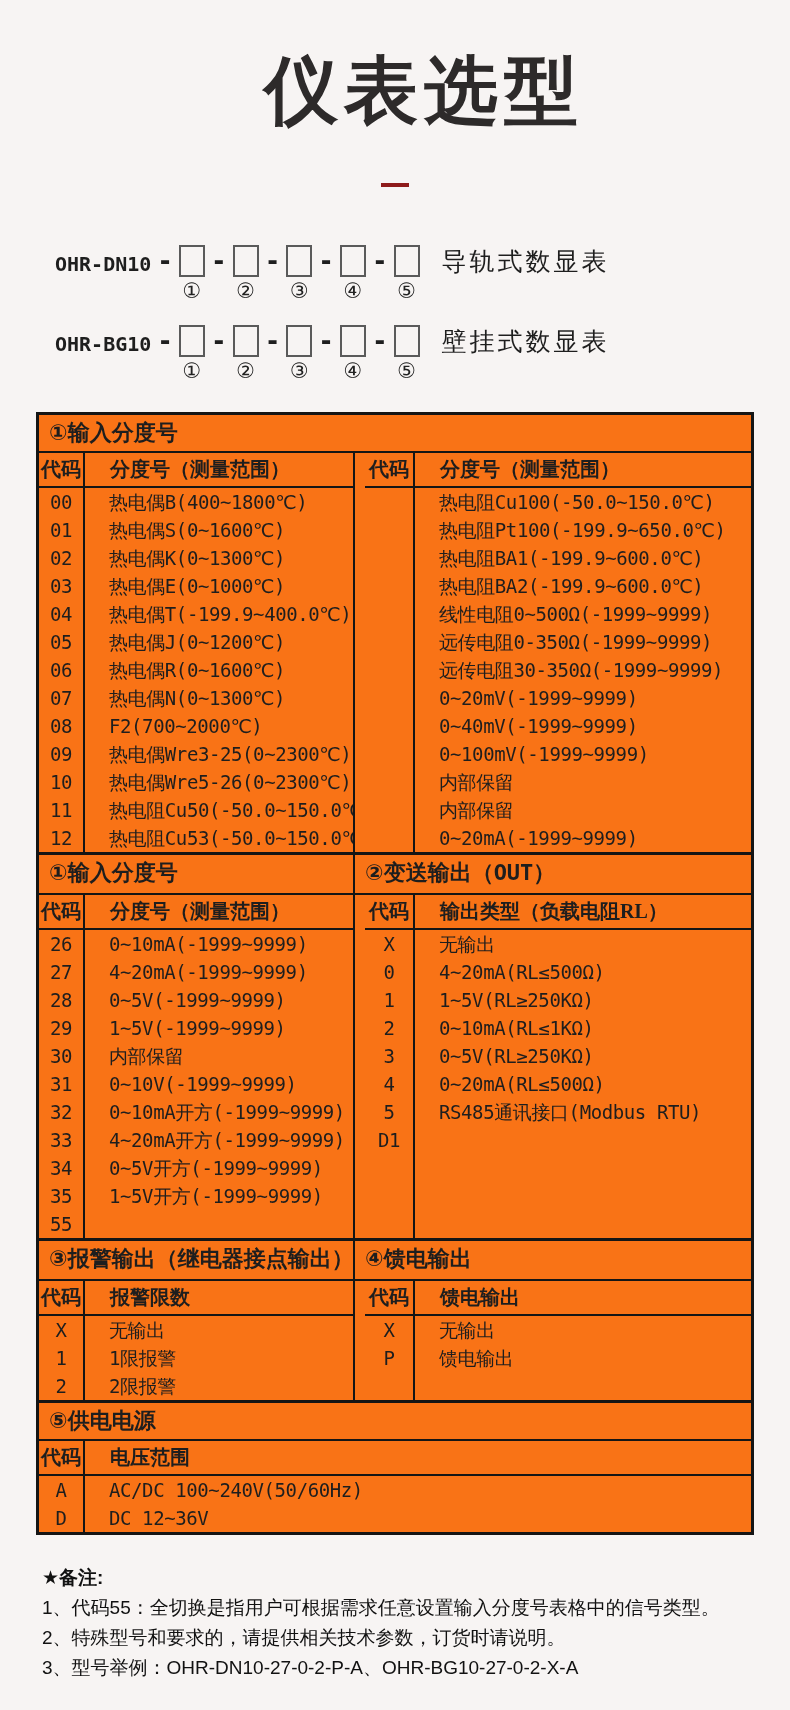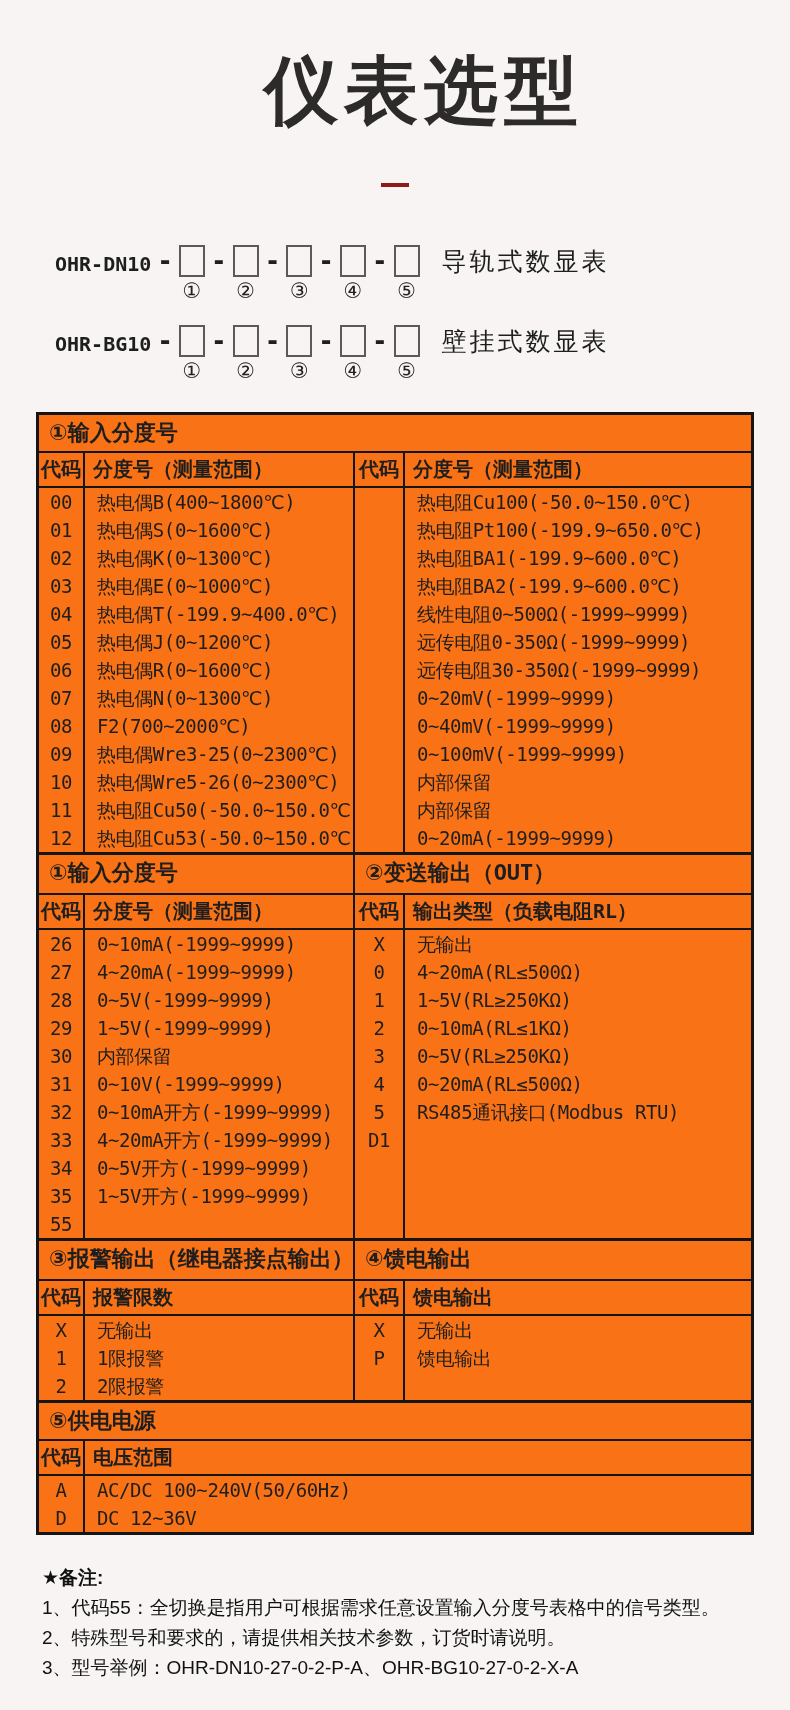--- a/index.html
+++ b/index.html
@@ -40,42 +40,42 @@
   .sec + .sec { border-top:3px solid #151515; }
   .sec-title, .stl, .str {
     font-size:22px; font-weight:bold; height:38px; line-height:36px;
     padding-left:10px; white-space:nowrap; overflow:hidden;
   }
   .sec-title { border-bottom:2px solid #151515; }
   .sec-title-row { display:flex; border-bottom:2px solid #151515; }
   .stl { width:316px; border-right:2px solid #151515; }
   .str { flex:1; }
 
-  .cols { display:flex; align-items:stretch; }
+  .cols { display:flex; align-items:stretch;gap:10px; }
   .half { display:flex; }
   .half.hl { width:316px; border-right:2px solid #151515; }
   .half.hr { flex:1; }
   .cc { display:flex; flex-direction:column; border-right:2px solid #151515; }
   .half.hl .cc { width:46px; }
   .half.hr .cc { width:50px; }
   .full .cc { width:46px; }
   .lc { flex:1; display:flex; flex-direction:column; min-width:0; }
   .hcell {
     height:35px; line-height:33px; border-bottom:2px solid #151515;
     font-size:20px; font-weight:bold; white-space:nowrap; overflow:hidden;
   }
   .cc .hcell { text-align:center; padding:0 1px; }
-  .lc .hcell { padding-left:8px; }
+  .lc .hcell { padding-left:25px;font-family:Liberation Serif, serif; }
   .list { display:flex; flex-direction:column; }
   .cell {
     height:28px; line-height:28px; font-size:19px; letter-spacing:-0.4px;
     white-space:nowrap; overflow:hidden;
   }
   .cc .cell { text-align:center; }
-  .lc .cell { padding-left:12px; }
+  .lc .cell { padding-left:24px; }
 
   
   .notes {
     position:absolute; top:1563px; left:42px; width:712px;
     font-family:"Liberation Sans","DejaVu Sans",sans-serif;
     font-size:19px; line-height:30px; color:#111;
   }
   .notes .nhead { font-weight:bold; }
 </style>
 </head>

